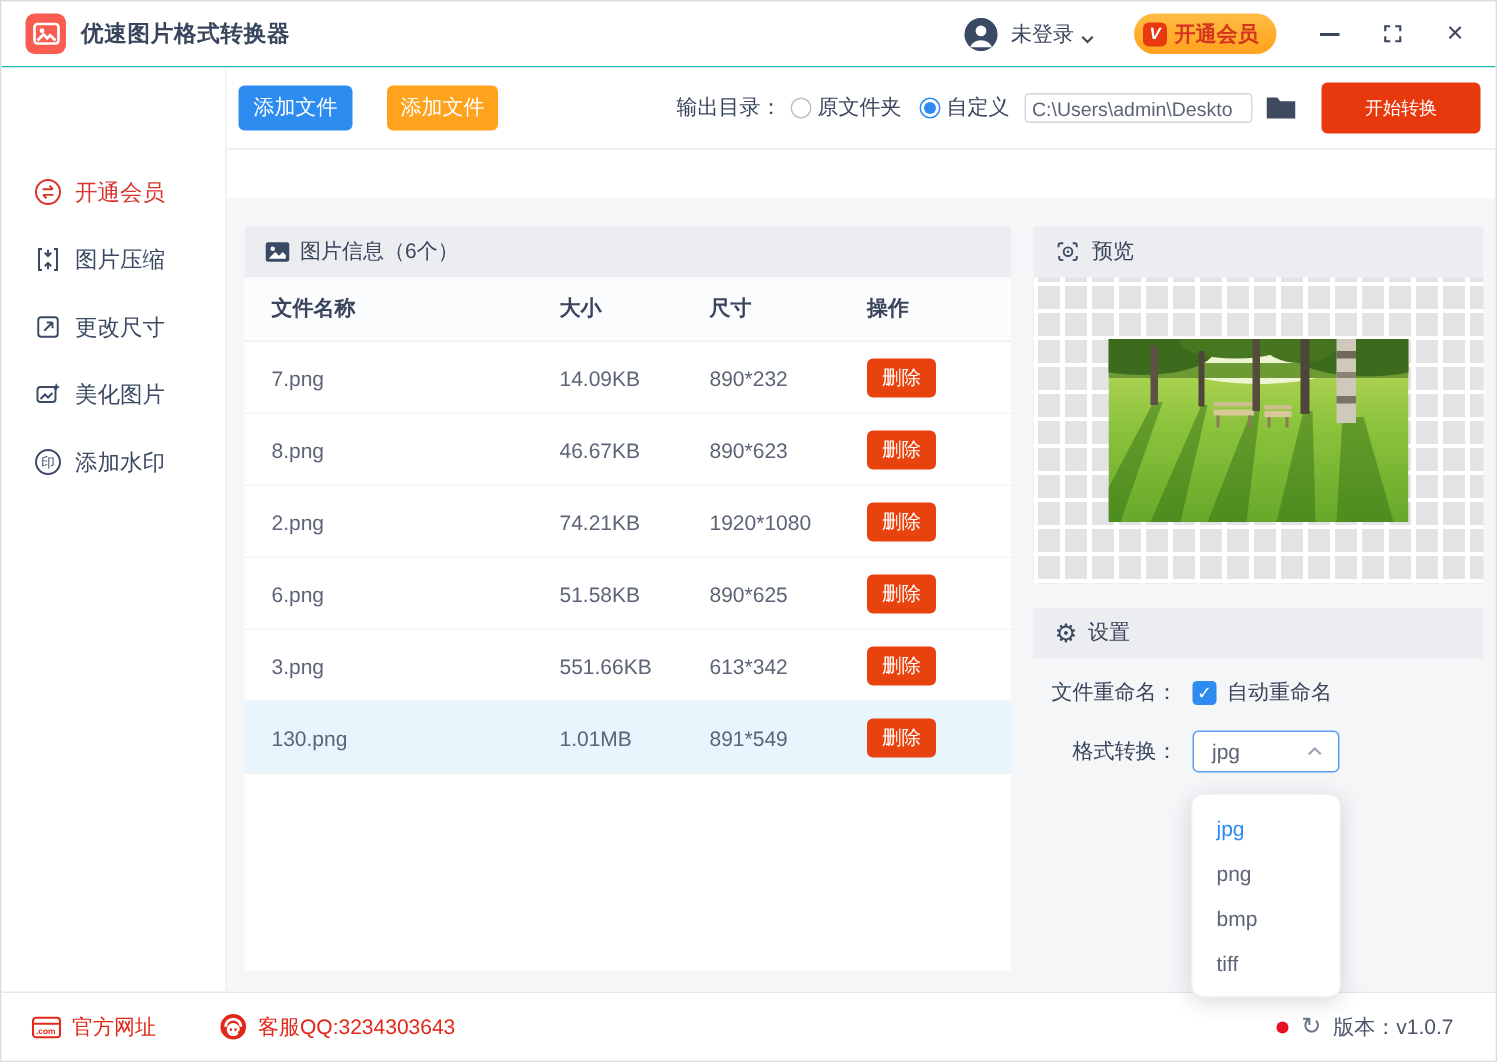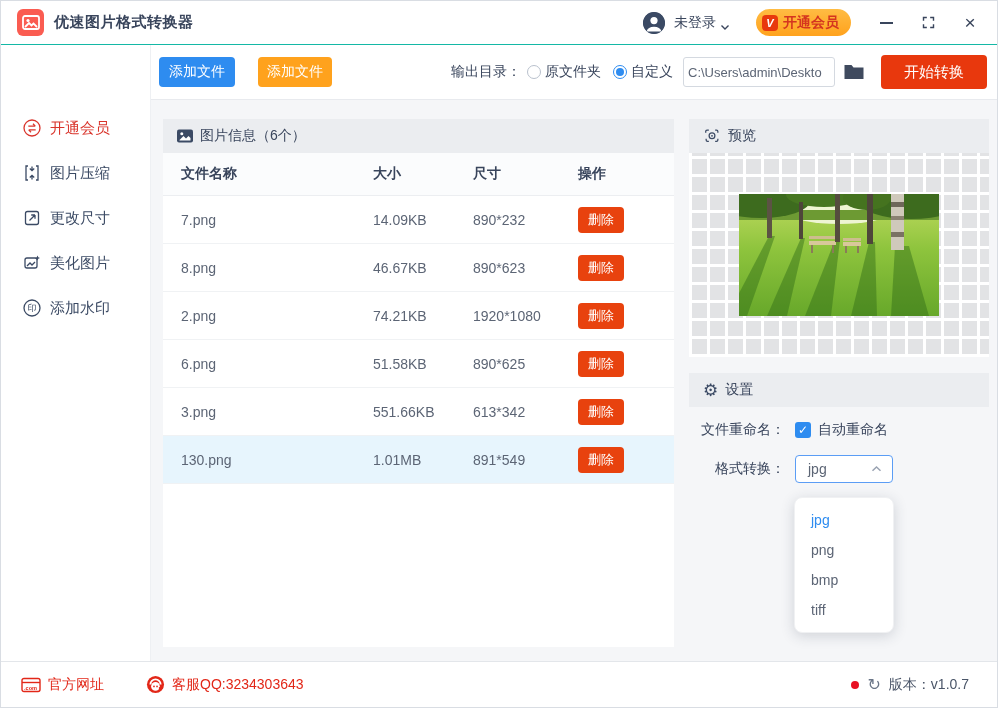--- a/index.html
+++ b/index.html
@@ -22,35 +22,35 @@
   .min-glyph { display:block; width:13px; height:2px; background:#39455c; }
   .close-glyph { font-size:19px; line-height:18px; color:#39455c; }
 
   
   .body { flex:1; display:flex; min-height:0; }
   .sidebar { width:150px; flex:0 0 150px; background:#fff; border-right:1px solid #eef0f3; padding-top:66px; }
   .side-item { display:flex; align-items:center; gap:8px; padding-left:21px; height:34px; margin-bottom:11px; font-size:15px; color:#3b4a64; cursor:pointer; }
   .side-item.active { color:#d9342b; font-weight:400; }
   .side-item svg { flex:0 0 20px; }
 
-  .main { flex:1; display:flex; flex-direction:column; min-width:0; }
+  .main { flex:1; display:flex; flex-direction:column; min-width:0;gap:32px; }
   .toolbar { height:55px; flex:0 0 55px; background:#fff; border-bottom:1px solid #e8eaee; display:flex; align-items:center; padding:0 10px 0 8px; }
   .btn { border:none; border-radius:4px; color:#fff; font-size:14px; cursor:pointer; }
   .btn-add { background:#2e8cf0; width:76px; height:30px; margin-left:0; }
   .btn-clear { background:#ffa21d; width:74px; height:30px; margin-left:23px; }
   .outdir-label { font-size:14px; color:#39455c; margin-left:auto; }
   .radio-group { display:flex; align-items:center; gap:4px; margin-left:6px; cursor:pointer; }
   .radio { width:14px; height:14px; border-radius:50%; border:1px solid #b9c1cd; background:#fff; position:relative; }
   .radio.checked { border:1px solid #2e8cf0; }
   .radio.checked::after { content:""; position:absolute; left:2px; top:2px; width:8px; height:8px; border-radius:50%; background:#2e8cf0; }
   .radio-label { font-size:14px; color:#39455c; }
   .radio-group + .radio-group { margin-left:12px; }
-  .path-input { width:152px; height:30px; border:1px solid #d4d9e0; border-radius:3px; margin-left:10px; padding:0 4px; font-size:13px; color:#5c6575; font-family:"Liberation Sans",sans-serif; }
+  .path-input { width:152px; height:20px; border:1px solid #d4d9e0; border-radius:3px; margin-left:10px; padding:0 4px; font-size:13px; color:#5c6575; font-family:"Liberation Sans",sans-serif; }
   .folder-btn { background:none; border:none; cursor:pointer; margin-left:8px; display:flex; align-items:center; }
-  .btn-start { background:#e8380d; width:106px; height:34px; margin-left:16px; font-size:15px; }
+  .btn-start { background:#e8380d; width:106px; height:34px; margin-left:16px; font-size:12px; }
 
   .content { flex:1; background:#f5f6f8; display:flex; padding:19px 10px 14px 12px; gap:15px; min-height:0; }
 
   
   .table-panel { width:511px; flex:0 0 511px; background:#fff; display:flex; flex-direction:column; }
   .panel-head { height:34px; flex:0 0 34px; background:#ebedf0; display:flex; align-items:center; gap:7px; padding:0 14px; font-size:14px; color:#39455c; }
   .thead { height:43px; flex:0 0 43px; display:flex; align-items:center; background:#fbfcfd; border-bottom:1px solid #eceef1; font-size:14px; font-weight:700; color:#39455c; }
   .t-row { height:48px; flex:0 0 48px; display:flex; align-items:center; border-bottom:1px solid #f0f2f4; font-size:14px; color:#5c6575; }
   .t-row.selected { background:#e7f5fd; }
   .c-name { width:210px; padding-left:18px; }

